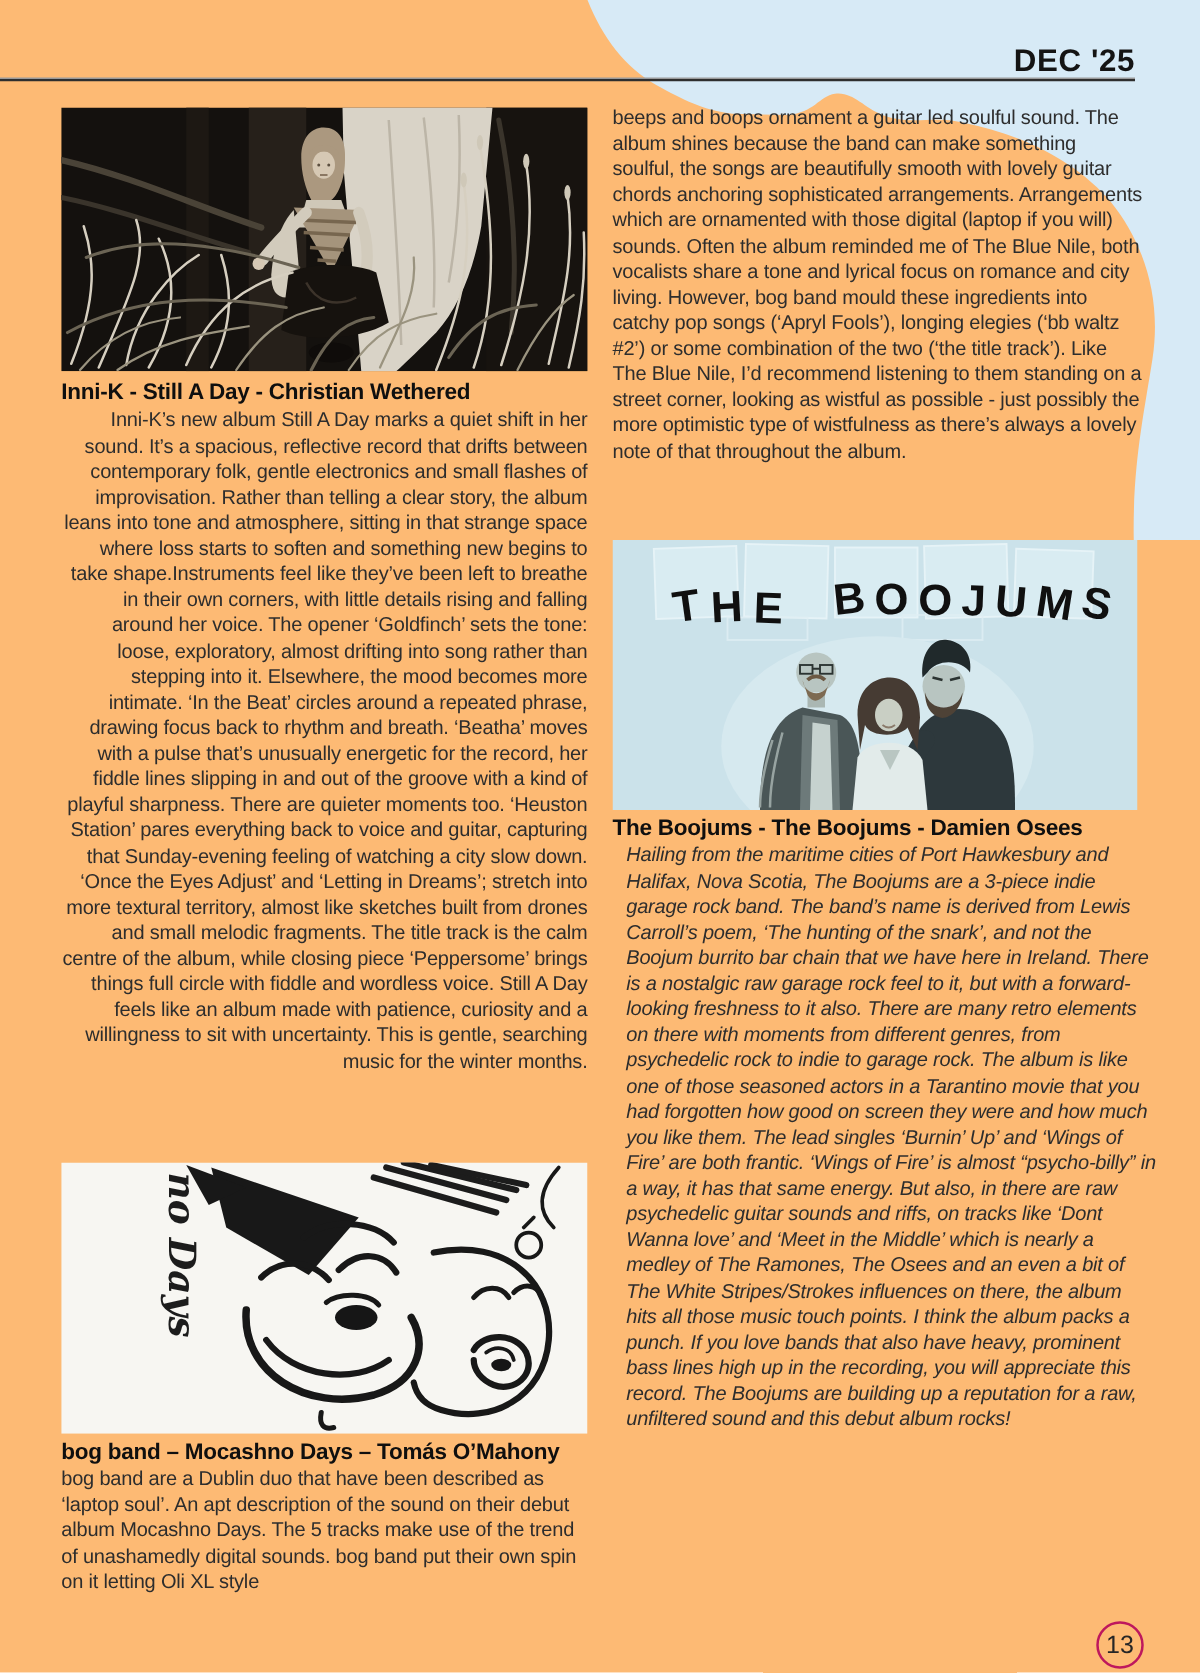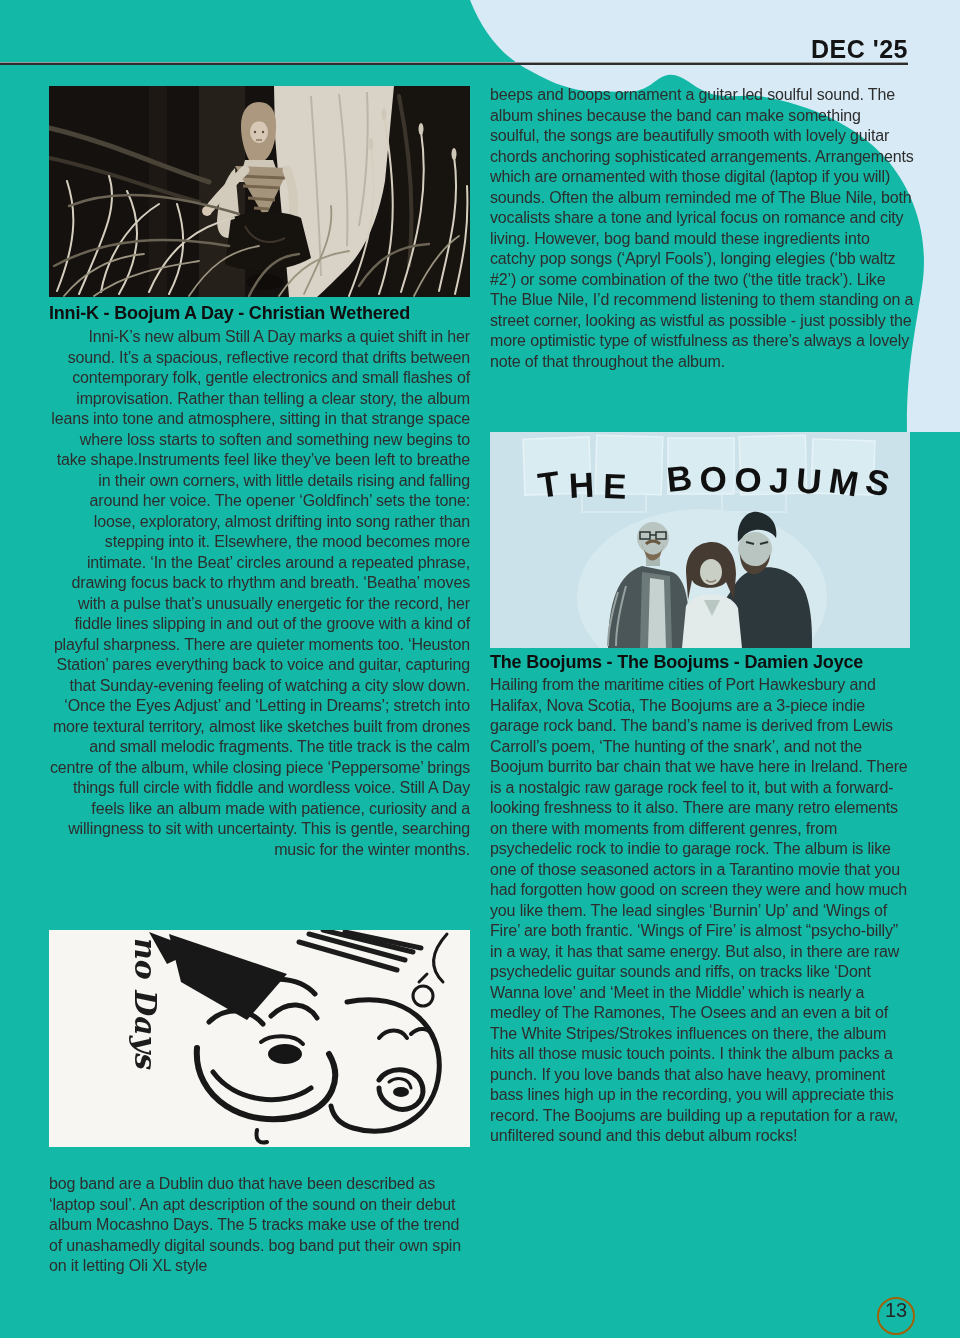--- a/index.html
+++ b/index.html
@@ -1,18 +1,18 @@
 <!DOCTYPE html>
 <html><head>
 <meta charset="utf-8">
 <style>
   * { box-sizing: border-box; }
   html,body { margin:0; padding:0; background:#ffffff; }
   body { font-family:"Liberation Sans","DejaVu Sans",sans-serif; }
-  .page { position:relative; width:960px; height:1338px; background:#14b8a6; overflow:hidden; }
+  .page { position:relative; width:960px; height:1338px; background:#fdba74; overflow:hidden; }
 
   .blob-svg { position:absolute; top:0; left:0; z-index:0; }
 
   .issue { position:absolute; top:35px; left:0; width:908px; text-align:right;
            font-size:25px; font-weight:bold; letter-spacing:.5px; color:#141414; z-index:3; }
   .rule  { position:absolute; top:62px; left:0; width:908px; height:3px; z-index:2;
            background:linear-gradient(#9a9a9a 0 1px, #2e2e2e 1px 100%); }
 
   figure { margin:0; position:absolute; z-index:1; }
   .fig-inni { left:49px;  top:86px;   width:421px; height:211px; }
@@ -24,25 +24,25 @@
                    color:#0f0f0f; letter-spacing:-.2px; z-index:1; }
   .body-text { position:absolute; margin:0; font-size:16px; line-height:20.5px;
                color:#2d2d2d; letter-spacing:-.15px; z-index:1; }
 
   .h-inni { left:49px;  top:303px;  width:421px; }
   .p-inni { left:49px;  top:327px;  width:421px;text-align:right; }
   .h-bog  { left:49px;  top:1151px; width:421px; }
   .p-bog  { left:49px;  top:1174px; width:421px; }
   .p-bog2 { left:490px; top:85px;   width:424px; }
   .h-boo  { left:490px; top:652px;  width:424px; }
-  .p-boo  { left:490px; top:675px;  width:424px; }
+  .p-boo  { left:501px; top:675px;  width:424px;font-style:italic; }
 
   .page-num { position:absolute; left:877px; top:1297px; width:38px; height:38px;
-              border:2px solid #a16207; border-radius:50%; display:flex;
-              align-items:flex-start; justify-content:center; font-size:20px;
+              border:2px solid #be185d; border-radius:50%; display:flex;
+              align-items:center; justify-content:center; font-size:20px;
               color:#262626; z-index:2; background:transparent; }
 </style>
 </head>
 <body>
 
 <div class="page">
 
   <svg class="blob-svg" width="960" height="440" viewBox="0 0 960 440" aria-hidden="true">
     <path fill="#d7eaf6" d="M470,0
       C482,30 500,54 525,68
@@ -132,21 +132,21 @@
       </g>
       <g fill="#cfc8b8">
         <ellipse cx="322" cy="58" rx="2.5" ry="6"></ellipse>
         <ellipse cx="335" cy="28" rx="2.5" ry="6"></ellipse>
         <ellipse cx="372" cy="43" rx="2.5" ry="6"></ellipse>
         <ellipse cx="405" cy="68" rx="2.5" ry="6"></ellipse>
       </g>
     </svg>
   </figure>
 
-  <h2 class="article-title h-inni">Inni-K - Boojum A Day - Christian Wethered</h2>
+  <h2 class="article-title h-inni">Inni-K - Still A Day - Christian Wethered</h2>
   <p class="body-text p-inni">Inni-K’s new album Still A Day marks a quiet shift in her sound. It’s a spacious, reflective record that drifts between contemporary folk, gentle electronics and small flashes of improvisation. Rather than telling a clear story, the album leans into tone and atmosphere, sitting in that strange space where loss starts to soften and something new begins to take shape.Instruments feel like they’ve been left to breathe in their own corners, with little details rising and falling around her voice. The opener ‘Goldfinch’ sets the tone: loose, exploratory, almost drifting into song rather than stepping into it. Elsewhere, the mood becomes more intimate. ‘In the Beat’ circles around a repeated phrase, drawing focus back to rhythm and breath. ‘Beatha’ moves with a pulse that’s unusually energetic for the record, her fiddle lines slipping in and out of the groove with a kind of playful sharpness. There are quieter moments too. ‘Heuston Station’ pares everything back to voice and guitar, capturing that Sunday-evening feeling of watching a city slow down. ‘Once the Eyes Adjust’ and ‘Letting in Dreams’; stretch into more textural territory, almost like sketches built from drones and small melodic fragments. The title track is the calm centre of the album, while closing piece ‘Peppersome’ brings things full circle with fiddle and wordless voice. Still A Day feels like an album made with patience, curiosity and a willingness to sit with uncertainty. This is gentle, searching music for the winter months.</p>
 
   <figure class="fig-moca">
     <svg width="421" height="217" viewBox="0 0 421 217">
       <rect width="421" height="217" fill="#f7f6f2"></rect>
       <text transform="translate(86,8) rotate(90)" font-family="'DejaVu Serif',serif" font-style="italic" font-weight="bold" font-size="30" fill="#1c1c1c">no Days</text>
       <path d="M120,4 L238,44 L198,90 L132,52 Z" fill="#181818"></path>
       <path d="M100,2 L148,20 L118,34 Z" fill="#181818"></path>
       <g stroke="#1c1c1c" stroke-width="5" stroke-linecap="round">
         <path d="M250,12 L348,40"></path>
@@ -169,20 +169,21 @@
         <path d="M362,104 C370,96 380,98 384,106" stroke-width="4"></path>
         <path d="M330,150 C338,136 364,136 372,152 C380,170 362,184 346,178 C336,174 330,166 330,158" stroke-width="5"></path>
         <path d="M340,152 C348,146 360,148 362,158" stroke-width="3"></path>
         <path d="M208,200 C206,210 210,214 218,212" stroke-width="4"></path>
       </g>
       <ellipse cx="236" cy="124" rx="17" ry="10" fill="#161616"></ellipse>
       <ellipse cx="352" cy="162" rx="8" ry="5" fill="#161616"></ellipse>
     </svg>
   </figure>
 
+  <h2 class="article-title h-bog">bog band – Mocashno Days – Tomás O’Mahony</h2>
   <p class="body-text p-bog">bog band are a Dublin duo that have been described as ‘laptop soul’. An apt description of the sound on their debut album Mocashno Days. The 5 tracks make use of the trend of unashamedly digital sounds. bog band put their own spin on it letting Oli XL style</p>
 
   <p class="body-text p-bog2">beeps and boops ornament a guitar led soulful sound. The album shines because the band can make something soulful, the songs are beautifully smooth with lovely guitar chords anchoring sophisticated arrangements. Arrangements which are ornamented with those digital (laptop if you will) sounds. Often the album reminded me of The Blue Nile, both vocalists share a tone and lyrical focus on romance and city living. However, bog band mould these ingredients into catchy pop songs (‘Apryl Fools’), longing elegies (‘bb waltz #2’) or some combination of the two (‘the title track’). Like The Blue Nile, I’d recommend listening to them standing on a street corner, looking as wistful as possible - just possibly the more optimistic type of wistfulness as there’s always a lovely note of that throughout the album.</p>
 
   <figure class="fig-boo">
     <svg width="420" height="216" viewBox="0 0 420 216">
       <rect width="420" height="216" fill="#cbe2ea"></rect>
       <g fill="#d9ecf2" stroke="#e6f3f7" stroke-width="1.5">
         <rect x="34" y="6" width="66" height="56" transform="rotate(-2 67 34)"></rect>
         <rect x="106" y="4" width="66" height="58" transform="rotate(1.5 139 33)"></rect>
@@ -224,20 +225,20 @@
       </g>
 
       <path d="M196,140 C196,118 210,110 222,110 C236,110 246,122 246,142 L244,168 L236,150 C230,158 206,158 202,148 L198,168 Z" fill="#463b33"></path>
       <ellipse cx="221" cy="140" rx="11" ry="13" fill="#c9cfc4"></ellipse>
       <path d="M216,148 Q221,152 226,148" stroke="#8a7a6a" stroke-width="1.5" fill="none"></path>
       <path d="M192,216 L196,174 C204,158 240,158 248,176 L252,216 Z" fill="#e2ebea"></path>
       <path d="M214,168 L222,184 L230,168 Z" fill="#b9c6c2"></path>
     </svg>
   </figure>
 
-  <h2 class="article-title h-boo">The Boojums - The Boojums - Damien Joyce</h2>
+  <h2 class="article-title h-boo">The Boojums - The Boojums - Damien Osees</h2>
   <p class="body-text p-boo">Hailing from the maritime cities of Port Hawkesbury and Halifax, Nova Scotia, The Boojums are a 3-piece indie garage rock band. The band’s name is derived from Lewis Carroll’s poem, ‘The hunting of the snark’, and not the Boojum burrito bar chain that we have here in Ireland. There is a nostalgic raw garage rock feel to it, but with a forward-looking freshness to it also. There are many retro elements on there with moments from different genres, from psychedelic rock to indie to garage rock. The album is like one of those seasoned actors in a Tarantino movie that you had forgotten how good on screen they were and how much you like them.  The lead singles ‘Burnin’ Up’ and ‘Wings of Fire’ are both frantic. ‘Wings of Fire’ is almost “psycho-billy” in a way, it has that same energy. But also, in there are raw psychedelic guitar sounds and riffs, on tracks like ‘Dont Wanna love’ and ‘Meet in the Middle’ which is nearly a medley of The Ramones, The Osees and an even a bit of The White Stripes/Strokes influences on there, the album hits all those music touch points.  I think the album packs a punch. If you love bands that also have heavy, prominent bass lines high up in the recording, you will appreciate this record. The Boojums are building up a reputation for a raw, unfiltered sound and this debut album rocks!</p>
 
   <div class="page-num">
     <span>13</span>
   </div>
 
 </div>
 
 </body></html>

